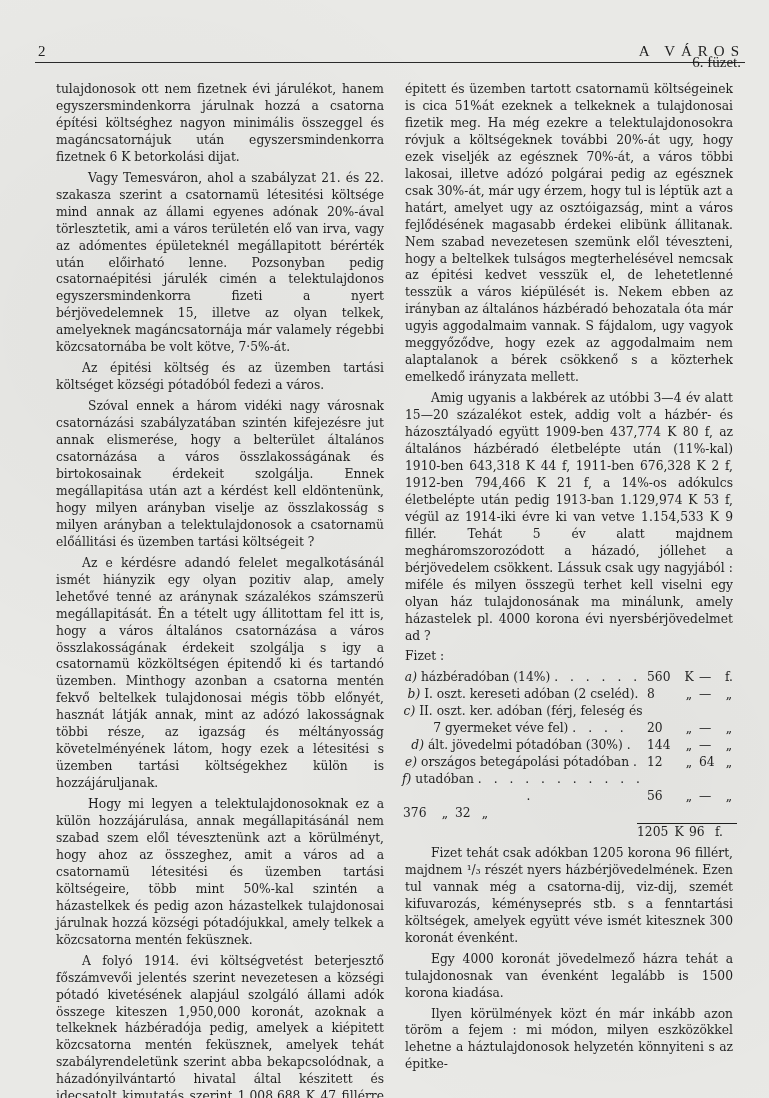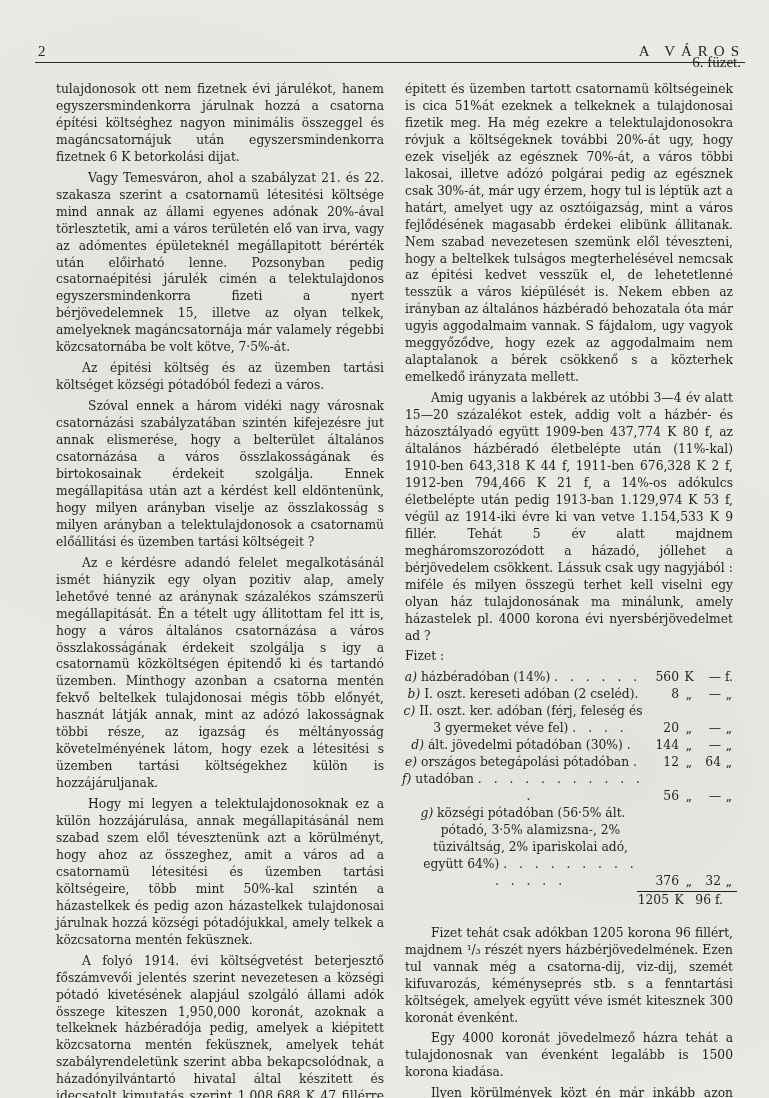--- a/index.html
+++ b/index.html
@@ -31,27 +31,27 @@
     .col.right { left: 401px; }
     .col p { margin: 4px; text-indent: 0; }
     .col p.ind { text-indent: 26px; }
     .col p.ind2 { text-indent: 32px; }
     .fizet-label { margin: 10px 0 2px 0; text-indent: 26px; }
     .items { margin-top: 2px; }
     .item { display: flex; align-items: flex-end; }
     .item .txt { flex: 1; padding-left: 15px; text-indent: -15px; text-align: center; }
     .item .txt i { font-style: italic; }
     .item .amt { width: 92px; display: flex; justify-content: flex-end; white-space: pre; }
-    .amt span { display: inline-block; text-align: right; }
+    .amt span { display: inline-block; text-align: left; }
     .amt .k { width: 32px; }
     .amt .u1 { width: 20px; text-align: center; }
     .amt .f { width: 22px; }
     .amt .u2 { width: 16px; text-align: center; }
     .total-rule { border-top: 1.5px solid #1f1f1f; margin: 1px 0 0 auto; width: 100px; }
-    .total { display: flex; justify-content: flex-end; margin-bottom: 16px; white-space: pre; }
+    .total { display: flex; justify-content: flex-end; margin-bottom: 4px; white-space: pre; }
     .dots { letter-spacing: 4px; }
   </style>
 </head>
 <body>
 
 <div class="header">
   <span class="pno">2</span>
   <span class="title">A VÁROS</span>
   <span class="issue">6. füzet.</span>
 </div>
@@ -75,37 +75,36 @@
   <div class="items">
     <div class="item">
       <div class="txt"><i>a)</i> <span>házbéradóban (14%)</span> <span class="dots">. . . . . .</span></div>
       <div class="amt"><span class="k">560</span><span class="u1">K</span><span class="f">—</span><span class="u2">f.</span></div>
     </div>
     <div class="item">
       <div class="txt"><i>b)</i> <span>I. oszt. kereseti adóban (2 cseléd).</span> <span class="dots"></span></div>
       <div class="amt"><span class="k">8</span><span class="u1">„</span><span class="f">—</span><span class="u2">„</span></div>
     </div>
     <div class="item">
-      <div class="txt"><i>c)</i> <span>II. oszt. ker. adóban (férj, feleség és 3 gyermeket véve fel)</span> <span class="dots">. . . .</span></div>
+      <div class="txt"><i>c)</i> <span>II. oszt. ker. adóban (férj, feleség és 7 gyermeket véve fel)</span> <span class="dots">. . . .</span></div>
       <div class="amt"><span class="k">20</span><span class="u1">„</span><span class="f">—</span><span class="u2">„</span></div>
     </div>
     <div class="item">
       <div class="txt"><i>d)</i> <span>ált. jövedelmi pótadóban (30%)</span> <span class="dots">.</span></div>
       <div class="amt"><span class="k">144</span><span class="u1">„</span><span class="f">—</span><span class="u2">„</span></div>
     </div>
     <div class="item">
       <div class="txt"><i>e)</i> <span>országos betegápolási pótadóban</span> <span class="dots">.</span></div>
       <div class="amt"><span class="k">12</span><span class="u1">„</span><span class="f">64</span><span class="u2">„</span></div>
     </div>
     <div class="item">
       <div class="txt"><i>f)</i> <span>utadóban</span> <span class="dots">. . . . . . . . . . . .</span></div>
       <div class="amt"><span class="k">56</span><span class="u1">„</span><span class="f">—</span><span class="u2">„</span></div>
     </div>
     <div class="item">
-      <div class="txt"><i>g)</i> <span>községi pótadóban (56·5% ált. pótadó, 3·5% alamizsna-, 2% tüziváltság, 2% ipariskolai adó, együtt 64%)</span> <span class="dots">. . . . . . . . . . . . . .</span></div>
       <div class="amt"><span class="k">376</span><span class="u1">„</span><span class="f">32</span><span class="u2">„</span></div>
     </div>
     <div class="total-rule"></div>
     <div class="total">
       <div class="amt" style="width:100px"><span class="k">1205</span><span class="u1">K</span><span class="f">96</span><span class="u2">f.</span></div>
     </div>
   </div>
 
   <p class="ind">Fizet tehát csak adókban 1205 korona 96 fillért, majdnem ¹/₃ részét nyers házbérjövedelmének. Ezen tul vannak még a csatorna-dij, viz-dij, szemét kifuvarozás, kéményseprés stb. s a fenntartási költségek, amelyek együtt véve ismét kitesznek 300 koronát évenként.</p>
   <p class="ind">Egy 4000 koronát jövedelmező házra tehát a tulajdonosnak van évenként legalább is 1500 korona kiadása.</p>

